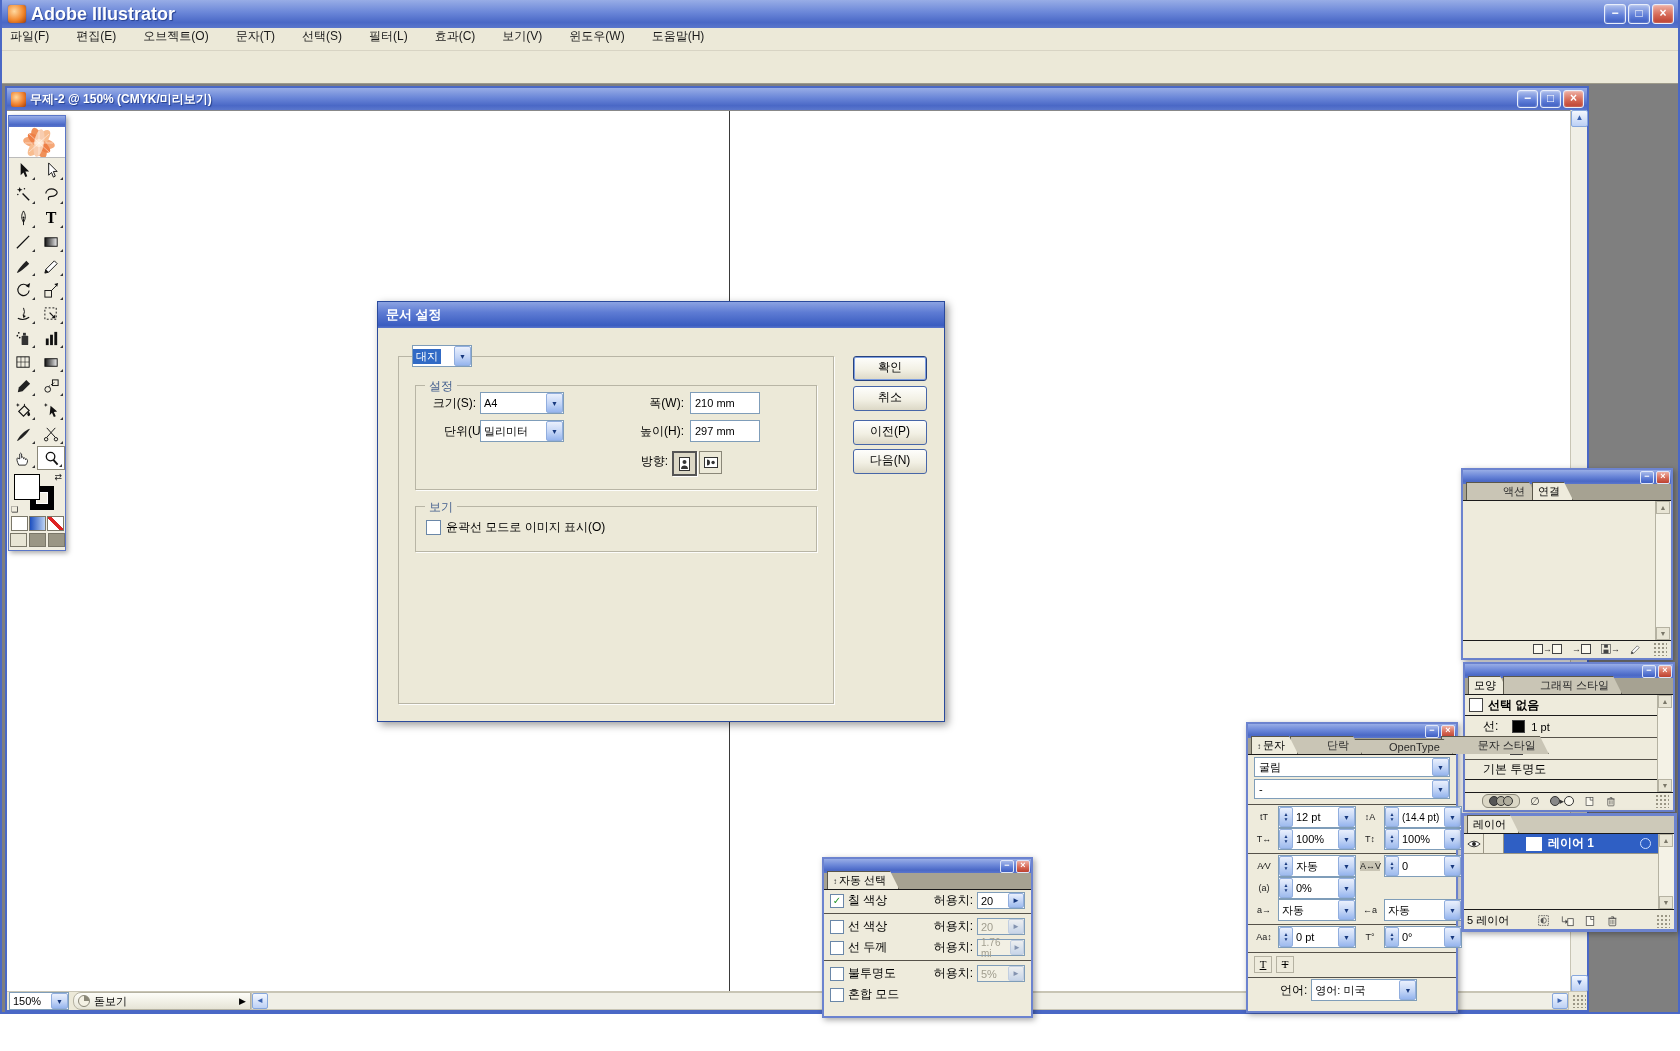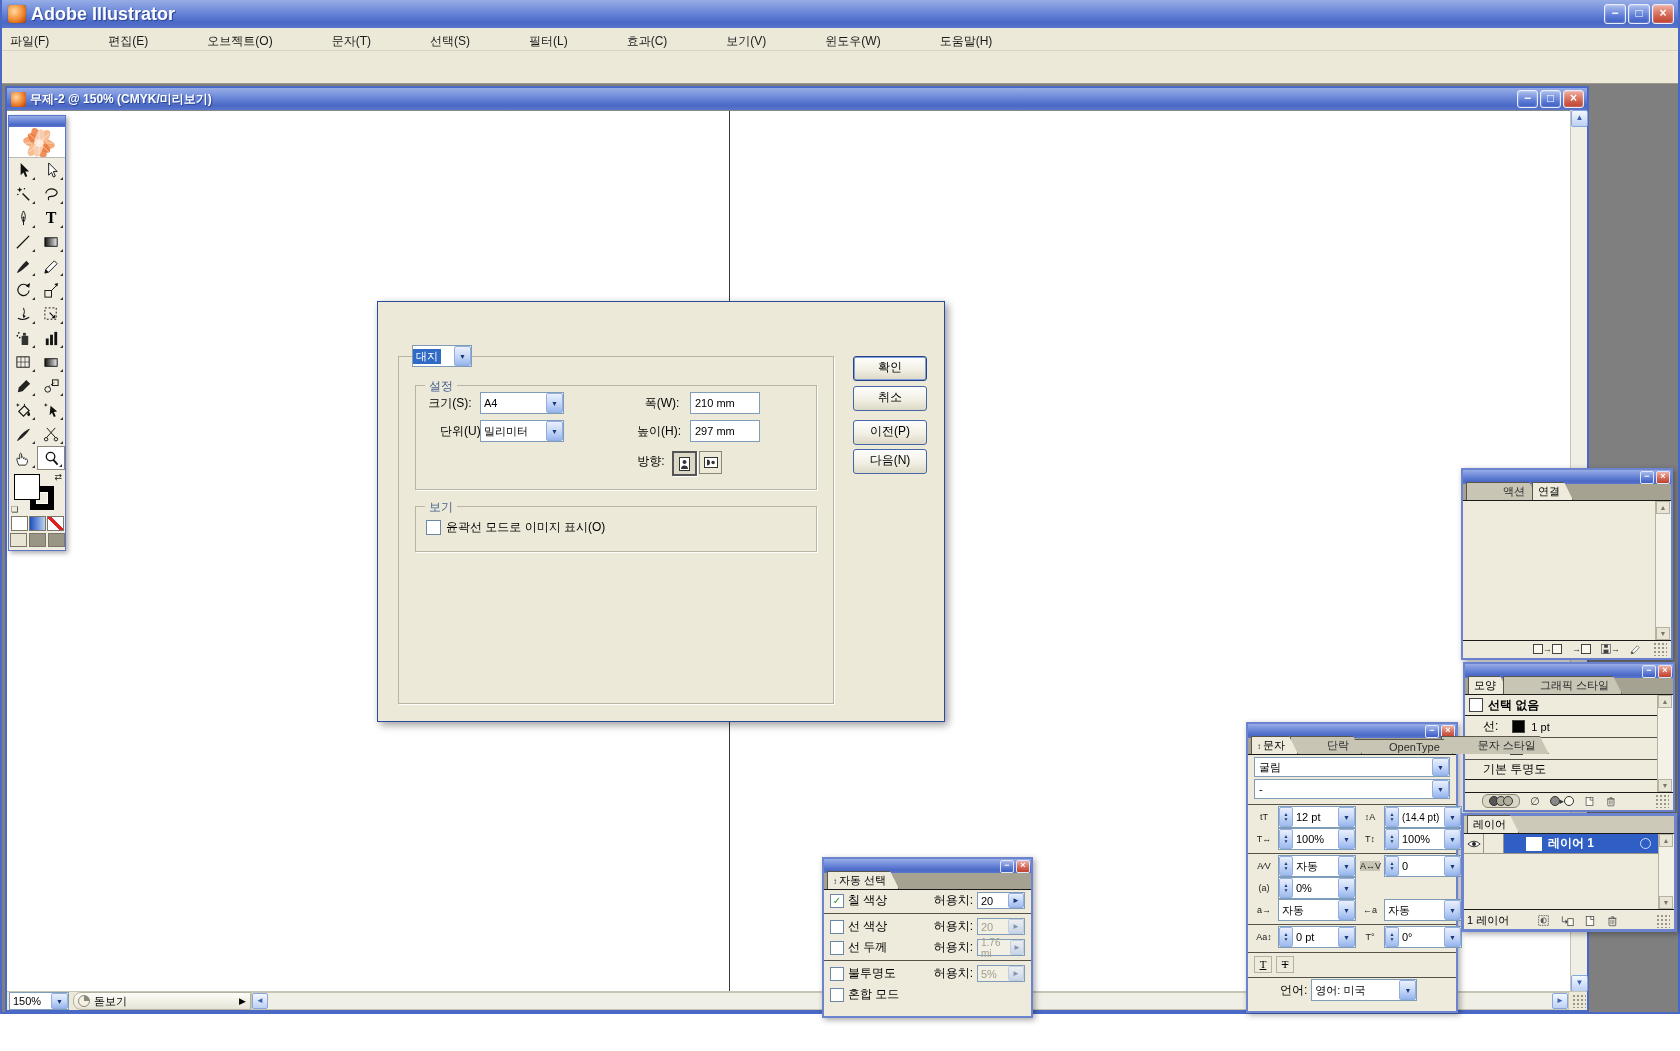--- a/index.html
+++ b/index.html
@@ -32,21 +32,21 @@
   .dotlab{color:#2f4f82;border-bottom:1px dotted #2f4f82;}
   
   .appwin{position:absolute;left:0;top:0;width:1680px;height:1014px;border-left:2px solid #4a68c6;
           border-right:2px solid #4a68c6;border-bottom:2px solid #4a68c6;box-sizing:border-box;background:#ece9d8;}
   .app-tbar{position:absolute;left:0;top:0;right:0;height:28px;padding:0 4px;}
   .appicon{width:18px;height:18px;margin:0 5px 0 2px;border-radius:3px;
            background:radial-gradient(circle at 35% 35%,#ffd9a0,#f2882d 55%,#a33d08);box-shadow:0 0 1px #5a2a00;}
   .app-title{font-size:18px;text-shadow:1px 1px 1px #26408e;}
   .winbtns{margin-left:auto;display:flex;}
   .menubar{position:absolute;left:0;top:28px;right:0;height:22px;background:#ece9d8;display:flex;
-           align-items:flex-end;padding-left:8px;border-bottom:1px solid #d8d4c4;gap:32px;}
+           align-items:flex-start;padding-left:8px;border-bottom:1px solid #d8d4c4;}
   .mitem{margin-right:27px;color:#1a1a1a;}
   .controlbar{position:absolute;left:0;top:51px;right:0;height:32px;background:#ece9d8;
               border-bottom:1px solid #9d9a8b;}
   .cb{position:absolute;top:56px;height:22px;line-height:22px;}
   .cbf{position:absolute;top:56px;height:21px;box-sizing:border-box;}
   .grip{position:absolute;left:3px;top:54px;height:25px;width:7px;
         border-left:2px solid #fff;border-right:2px solid #b8b5a5;box-shadow:-3px 0 0 #b8b5a5 inset;}
   .swatch{width:13px;height:13px;border:1px solid #555;margin:0 2px;}
   .proxy{position:absolute;left:600px;top:60px;display:grid;grid-template-columns:repeat(3,5px);
          grid-template-rows:repeat(3,5px);gap:0;}
@@ -109,21 +109,21 @@
           border:1px solid #2a4a9c;background:#ece9d8;box-shadow:3px 3px 8px rgba(0,0,0,.4);box-sizing:border-box;}
   .dlg-tbar{height:26px;padding:0 8px;font-size:13px;
             background:linear-gradient(180deg,#8ca3e2 0%,#5e7cd4 40%,#3a5cc0 90%,#5a76cc 100%);}
   .etched{position:absolute;left:20px;top:54px;width:434px;height:346px;border:1px solid #b8b5a5;
           box-shadow:1px 1px 0 rgba(255,255,255,.9);}
   .dcombo{position:absolute;height:22px;box-sizing:border-box;}
   .dcombo .val{padding:0 3px;}
   .dcombo .val.hl{background:#316ac5;color:#fff;}
   .grp{position:absolute;border:1px solid #b8b5a5;box-shadow:1px 1px 0 rgba(255,255,255,.9);}
   .grp .cap{position:absolute;left:9px;top:-8px;background:#ece9d8;padding:0 4px;color:#44608f;font-size:12px;}
-  .dlab{position:absolute;height:22px;line-height:22px;text-align:center;}
+  .dlab{position:absolute;height:22px;line-height:22px;text-align:right;}
   .dfield{position:absolute;height:22px;box-sizing:border-box;padding-left:4px;}
   .orbtn{position:absolute;width:21px;height:21px;border:1px solid #8a8778;background:#ece9d8;
          display:flex;align-items:center;justify-content:center;}
   .orbtn.on{border:2px solid #555;background:#dcd8c6;box-shadow:1px 1px 0 #fff;}
   .chk{width:13px;height:13px;border:1px solid #6a87a8;background:#fff;display:inline-block;}
   
   .pal{position:absolute;border:2px solid #6c83cf;background:#eeebdc;box-shadow:2px 2px 6px rgba(0,0,0,.35);box-sizing:border-box;}
   .pal-tbar{height:14px;padding:0 1px;justify-content:flex-end;}
   .tabstrip{background:#a6a292;display:flex;align-items:flex-end;padding:2px 0 0 3px;height:17px;
             border-bottom:1px solid #1a1a1a;box-sizing:border-box;}
@@ -539,20 +539,23 @@
       <i class="none"></i>
     </div>
     <div class="scrrow">
       <i></i>
       <i class="b"></i>
       <i class="b"></i>
     </div>
   </div>
 
   <div class="dialog">
+    <div class="tbar dlg-tbar">
+      <span>문서 설정</span>
+    </div>
     <div class="etched"></div>
     <span class="dcombo field" style="left:34px;top:43px;width:60px;z-index:2;background:#fff">
       <span class="val hl">대지</span>
       <span class="ddv">
           <i>▼</i>
         </span>
     </span>
 
     <div class="grp" style="left:37px;top:83px;width:400px;height:103px">
       <span class="cap">설정</span>
@@ -935,21 +938,21 @@
         </span>
         <span class="laycol"></span>
         <span class="laysel">
           <span class="bbox" style="width:14px;height:12px;margin:0 6px 0 22px;background:#fff;border-color:#fff"></span>
           <span>레이어 1</span>
           <span style="margin-left:auto;margin-right:8px;width:9px;height:9px;border:1px solid #cfe0ff;border-radius:50%"></span>
         </span>
       </div>
     </div>
     <div class="pal-bottom" style="height:21px">
-      <span style="font-size:11px">1 레이어</span>
+      <span style="font-size:11px">5 레이어</span>
       <svg width="13" height="13" viewBox="0 0 16 16" style="margin-left:18px">
           <rect x="2" y="2" width="12" height="12" fill="none" stroke="#555" stroke-dasharray="2 1"></rect>
           <path d="M8 4.5a3.5 3.5 0 0 0 0 7z" fill="#555"></path>
           <path d="M8 4.5a3.5 3.5 0 0 1 0 7" fill="none" stroke="#555"></path>
         </svg>
       <span class="bico">
         <svg width="14" height="12" viewBox="0 0 18 14">
             <path d="M3 1v7h5" fill="none" stroke="#444"></path>
             <path d="M7 5l3 3-3 3z" fill="#444"></path>
             <rect x="10" y="4" width="7" height="9" fill="#fbf9ef" stroke="#444"></rect>

